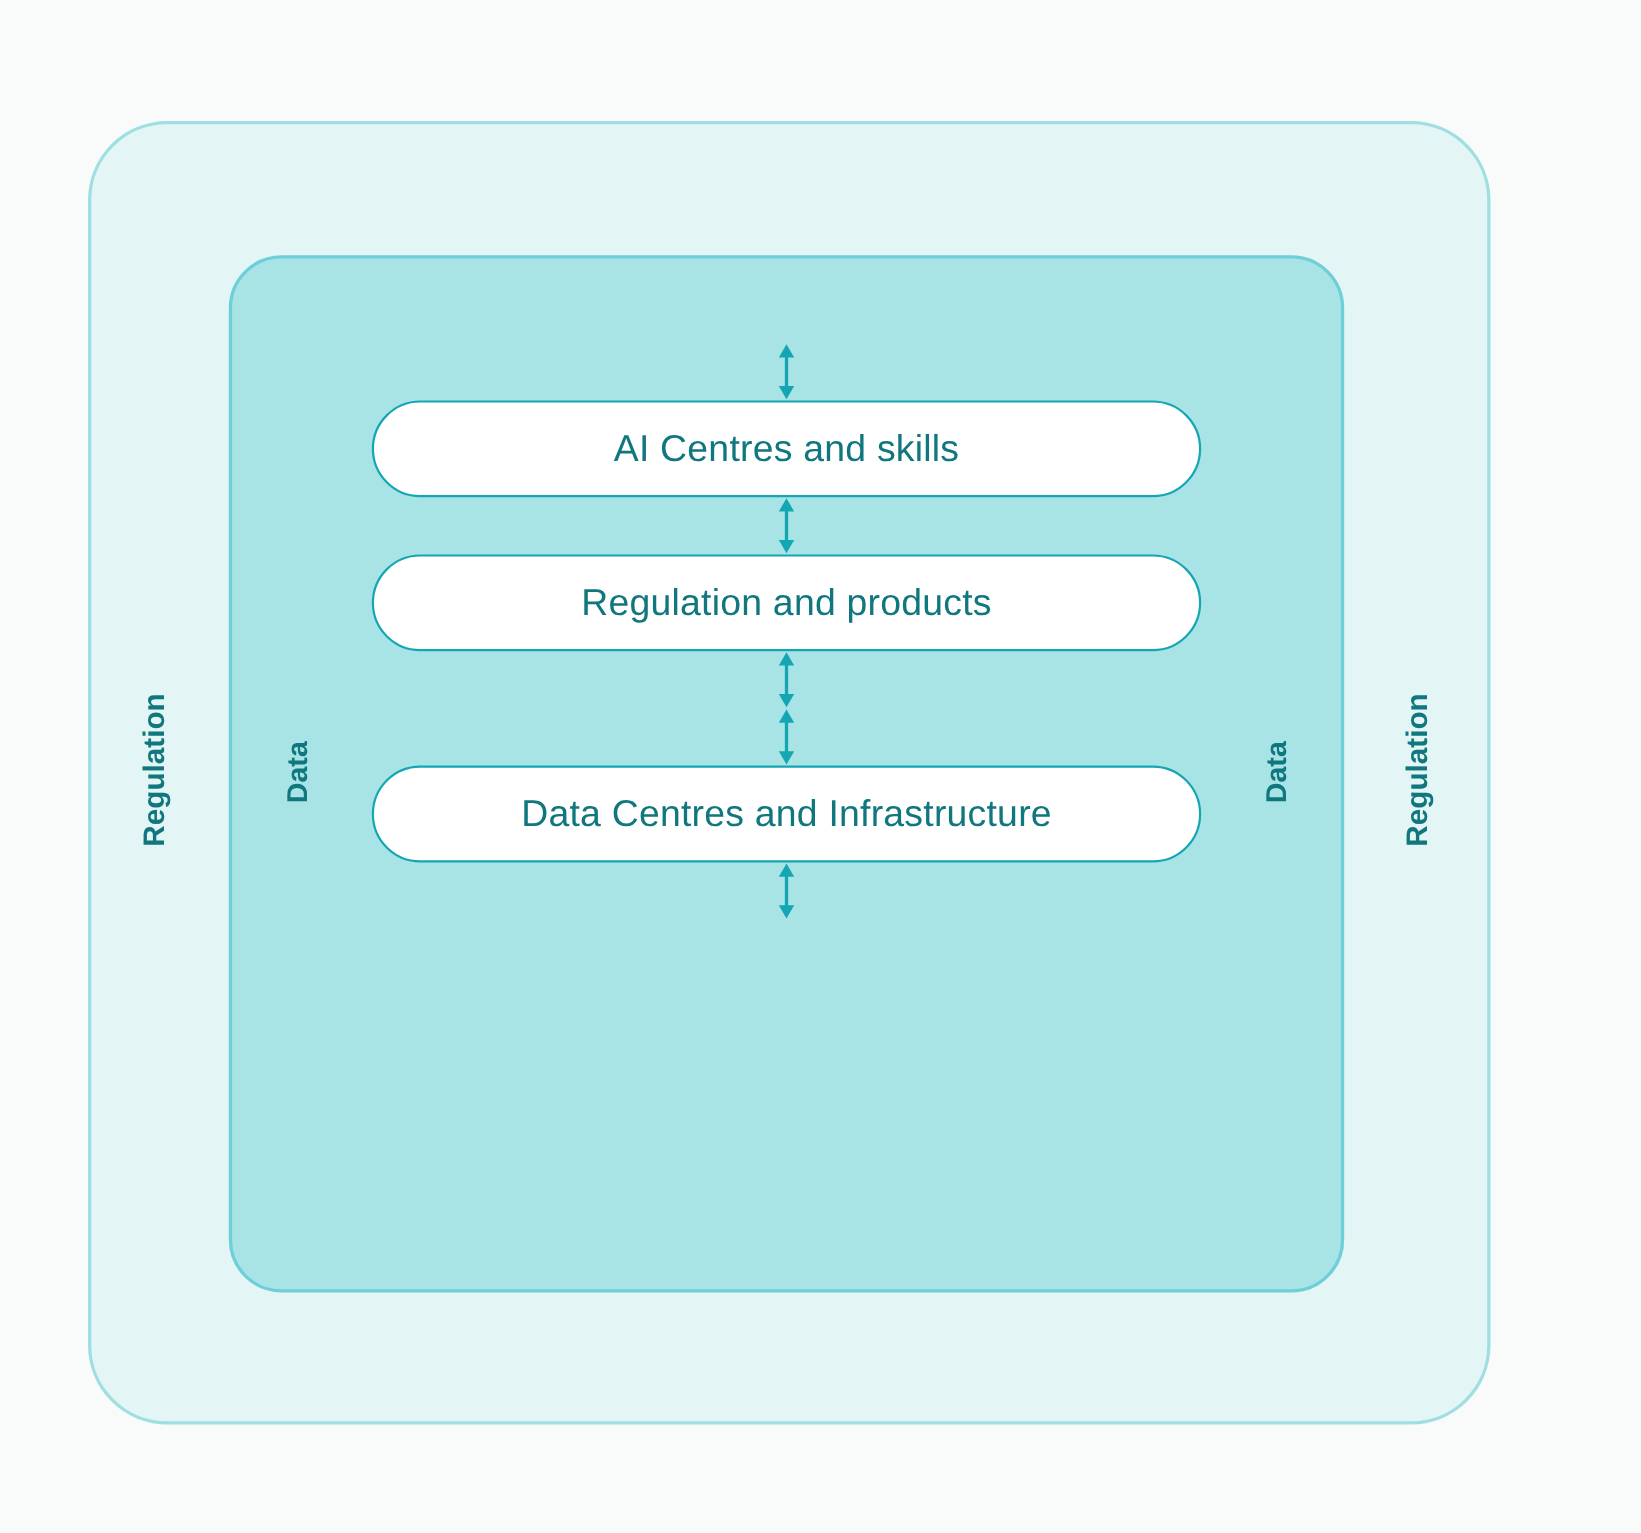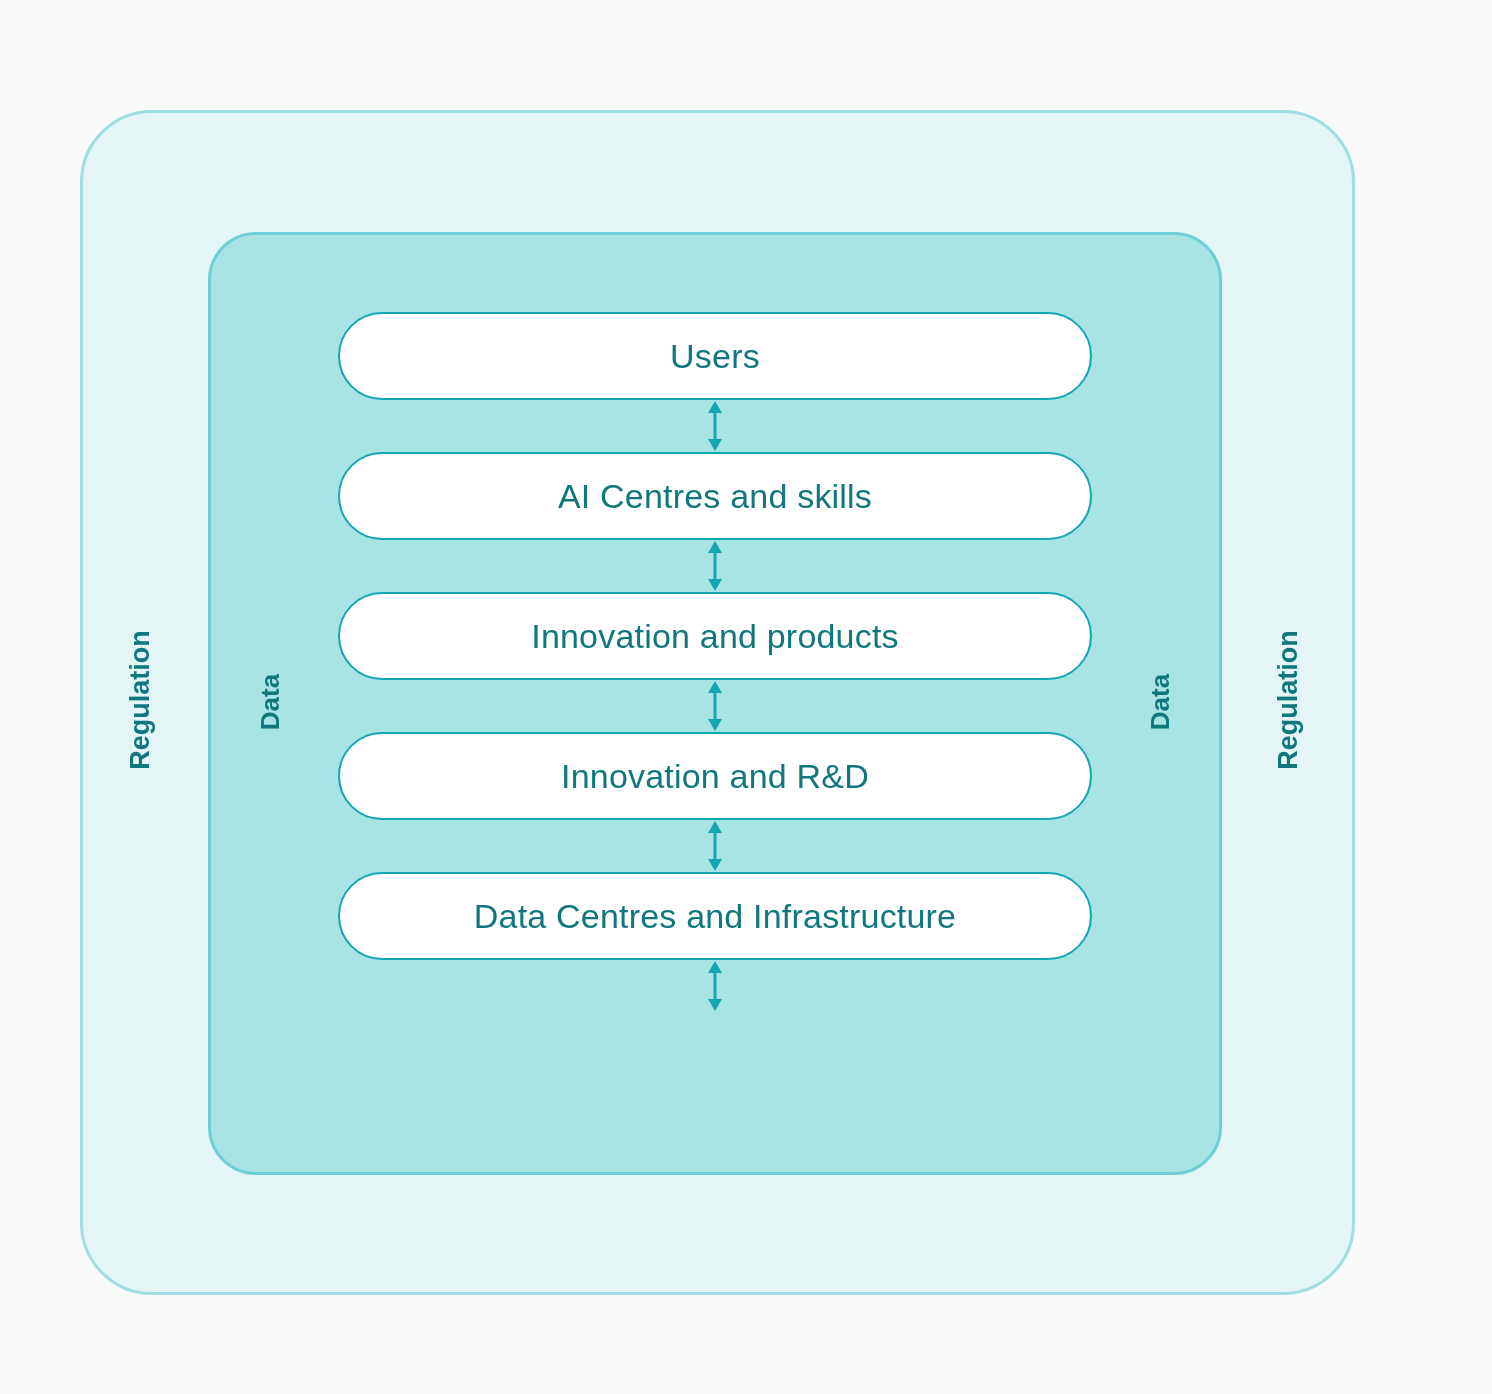--- a/index.html
+++ b/index.html
@@ -167,25 +167,20 @@
   <div class="side-label rot label-regulation-left">Regulation</div>
 
   <div class="side-label rot label-data-left">Data</div>
 
   <div class="side-label rot label-data-right">Data</div>
 
   <div class="side-label rot label-regulation-right">Regulation</div>
 
   <div class="stack">
 
-    <div class="pill-row">
-      <div class="pill">
-        <span class="pill-label">Users</span>
-      </div>
-    </div>
 
     <div class="connector">
       <svg width="24" height="52" viewBox="0 0 24 52" aria-hidden="true">
         <line x1="12" y1="9" x2="12" y2="43" stroke="#15a6b4" stroke-width="3"></line>
         <polygon points="12,1 19,13 5,13" fill="#15a6b4"></polygon>
         <polygon points="12,51 19,39 5,39" fill="#15a6b4"></polygon>
       </svg>
     </div>
 
     <div class="pill-row">
@@ -197,37 +192,32 @@
     <div class="connector">
       <svg width="24" height="52" viewBox="0 0 24 52" aria-hidden="true">
         <line x1="12" y1="9" x2="12" y2="43" stroke="#15a6b4" stroke-width="3"></line>
         <polygon points="12,1 19,13 5,13" fill="#15a6b4"></polygon>
         <polygon points="12,51 19,39 5,39" fill="#15a6b4"></polygon>
       </svg>
     </div>
 
     <div class="pill-row">
       <div class="pill">
-        <span class="pill-label">Innovation and products</span>
+        <span class="pill-label">Regulation and products</span>
       </div>
     </div>
 
     <div class="connector">
       <svg width="24" height="52" viewBox="0 0 24 52" aria-hidden="true">
         <line x1="12" y1="9" x2="12" y2="43" stroke="#15a6b4" stroke-width="3"></line>
         <polygon points="12,1 19,13 5,13" fill="#15a6b4"></polygon>
         <polygon points="12,51 19,39 5,39" fill="#15a6b4"></polygon>
       </svg>
     </div>
 
-    <div class="pill-row">
-      <div class="pill">
-        <span class="pill-label">Innovation and R&amp;D</span>
-      </div>
-    </div>
 
     <div class="connector">
       <svg width="24" height="52" viewBox="0 0 24 52" aria-hidden="true">
         <line x1="12" y1="9" x2="12" y2="43" stroke="#15a6b4" stroke-width="3"></line>
         <polygon points="12,1 19,13 5,13" fill="#15a6b4"></polygon>
         <polygon points="12,51 19,39 5,39" fill="#15a6b4"></polygon>
       </svg>
     </div>
 
     <div class="pill-row">

